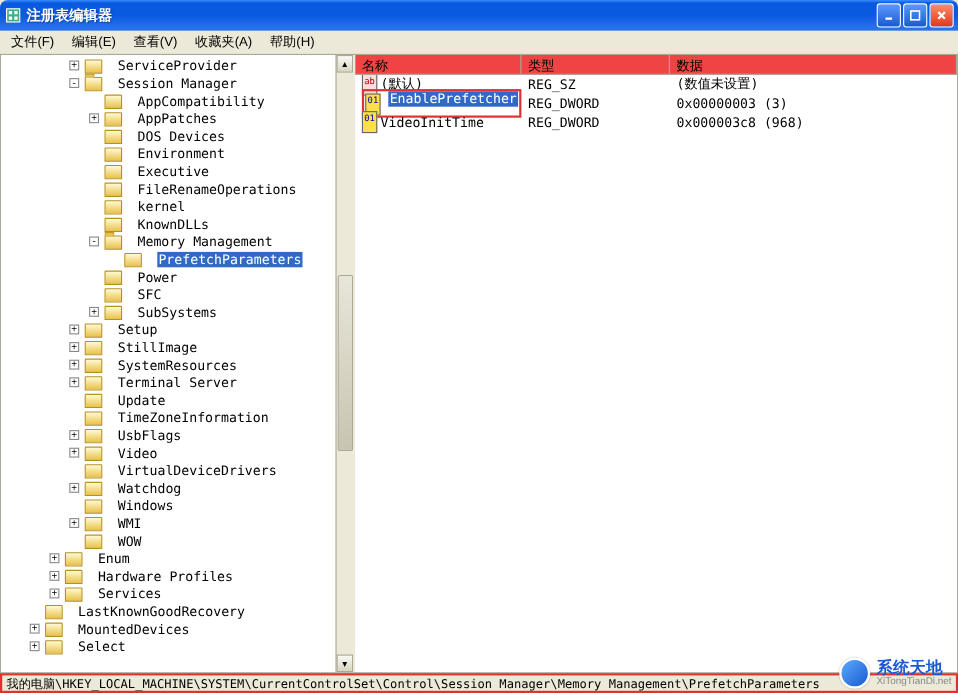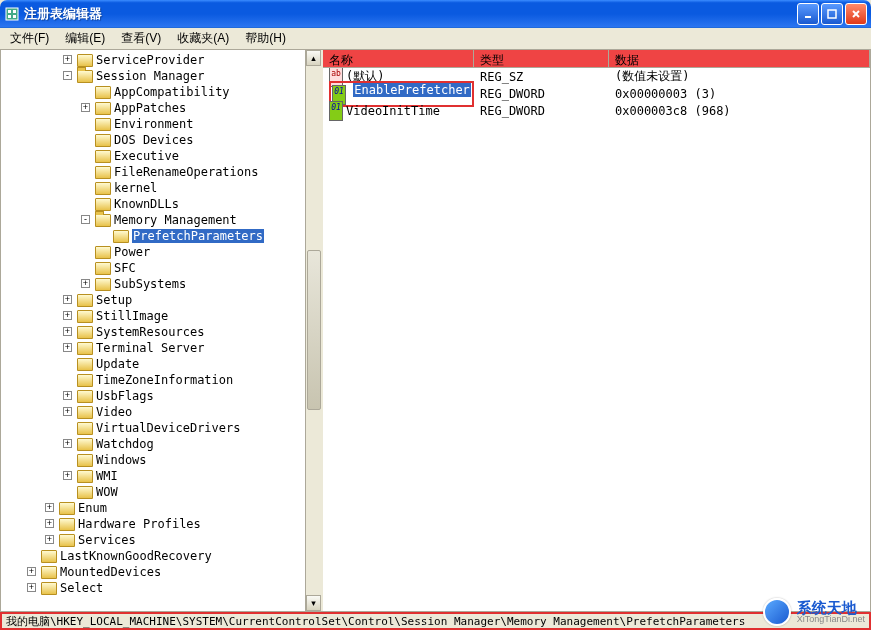--- a/index.html
+++ b/index.html
@@ -54,41 +54,41 @@
 .listhead { display:flex; height:18px; background:#ef4444; border-bottom:1px solid #aca899; }
 .listhead .col { border-right:1px solid #aca899; padding:2px 6px; font-size:12px; }
 .col-name { width:151px; } .col-type { width:135px; } .col-data { flex:1; }
 .listbody { flex:1; overflow:auto; }
 .listrow { display:flex; height:17px; align-items:center; }
 .listrow .cell { padding:0 6px; font-family:"SimSun","宋体",monospace; font-size:12px; white-space:nowrap; }
 .cell.c-name{width:151px; display:flex; align-items:center; gap:3px;}
 .cell.c-type{width:135px;} .cell.c-data{flex:1;}
 .valicon { width:14px; height:20px; display:inline-block; border:1px solid #666; font-size:8px; line-height:12px; text-align:center; }
 .valicon.sz { background:#fdd; color:#a00; }
-.valicon.dw { background:#84cc16; color:#00a;font-style:italic; }
+.valicon.dw { background:#fde047; color:#00a; }
 .selected-box { border:2px solid #e03030; padding:0 1px; display:inline-block; }
 .selected-text { background:#316ac5; color:#ffffff; padding:0 1px; }
 .statusbar {
   height:18px; background:#ece9d8; border:1px solid #aca899; border-top:none;
   display:flex; align-items:center; padding:0 4px; font-family:"SimSun","宋体",monospace; font-size:11px;
 }
 .statusbar.hl { border:2px solid #e03030; }
 .watermark {
   position:absolute; right:6px; bottom:4px;
   display:flex; align-items:center; gap:6px;
   color:#1a5ad0; font-size:13px; font-weight:bold;
   pointer-events:none;
 }
 .watermark .logo { width:28px; height:28px; border-radius:50%; background:linear-gradient(135deg,#5aaaff,#1a5ad0); border:2px solid #fff; box-shadow:0 0 2px rgba(0,0,0,.3); }
 .watermark .txt { display:flex; flex-direction:column; line-height:1; }
 .watermark .txt .cn { font-size:15px; } .watermark .txt .en { font-size:9px; color:#888; font-weight:normal; }
 
 .tree ul { list-style:none; margin:0; padding:0; }
 .tree li { position:relative; padding-left:16px; white-space:nowrap; }
-.tree .row { display:flex; align-items:center; height:16px; cursor:default; }
+.tree .row { display:flex; align-items:center; height:16px; cursor:default;gap:11px; }
 .tree .exp { position:absolute; left:0; top:3px; width:9px; height:9px; border:1px solid #888; background:#fff; font-size:9px; line-height:7px; text-align:center; color:#000; cursor:pointer; }
 .tree .fld { width:16px; height:13px; background:linear-gradient(to bottom,#fffad1,#e8c24a); border:1px solid #b89020; border-radius:1px 1px 0 0; margin-right:3px; position:relative; }
 .tree .fld.open::before { content:""; position:absolute; left:-1px; top:-4px; width:7px; height:3px; background:#e8c24a; border:1px solid #b89020; border-bottom:none; border-radius:1px 1px 0 0; }
 .tree .lbl { font-family:"SimSun","宋体",monospace; font-size:12px; }
 .tree .sel .lbl { background:#316ac5; color:#fff; padding:0 1px; }
 .scrollbar-v { position:absolute; right:0; top:0; bottom:0; width:16px; background:#ece9d8; border-left:1px solid #aca899; }
 .sb-btn { height:16px; background:linear-gradient(to bottom,#fafaf5,#d8d4c0); border:1px solid #aca899; display:flex; align-items:center; justify-content:center; font-size:9px; }
 .sb-thumb { position:absolute; left:1px; width:14px; background:linear-gradient(to bottom,#e8e6da,#c8c4b0); border:1px solid #aca899; border-radius:2px; }
 </style>
 </head>
@@ -159,27 +159,27 @@
         <li style="padding-left: 92px;">
           <span class="exp" style="left:78px">+</span>
           <div class="row">
             <span class="fld"></span>
             <span class="lbl">AppPatches</span>
           </div>
         </li>
         <li style="padding-left: 92px;">
           <div class="row">
             <span class="fld"></span>
+            <span class="lbl">DOS Devices</span>
+          </div>
+        </li>
+        <li style="padding-left: 92px;">
+          <div class="row">
+            <span class="fld"></span>
             <span class="lbl">Environment</span>
-          </div>
-        </li>
-        <li style="padding-left: 92px;">
-          <div class="row">
-            <span class="fld"></span>
-            <span class="lbl">DOS Devices</span>
           </div>
         </li>
         <li style="padding-left: 92px;">
           <div class="row">
             <span class="fld"></span>
             <span class="lbl">Executive</span>
           </div>
         </li>
         <li style="padding-left: 92px;">
           <div class="row">

